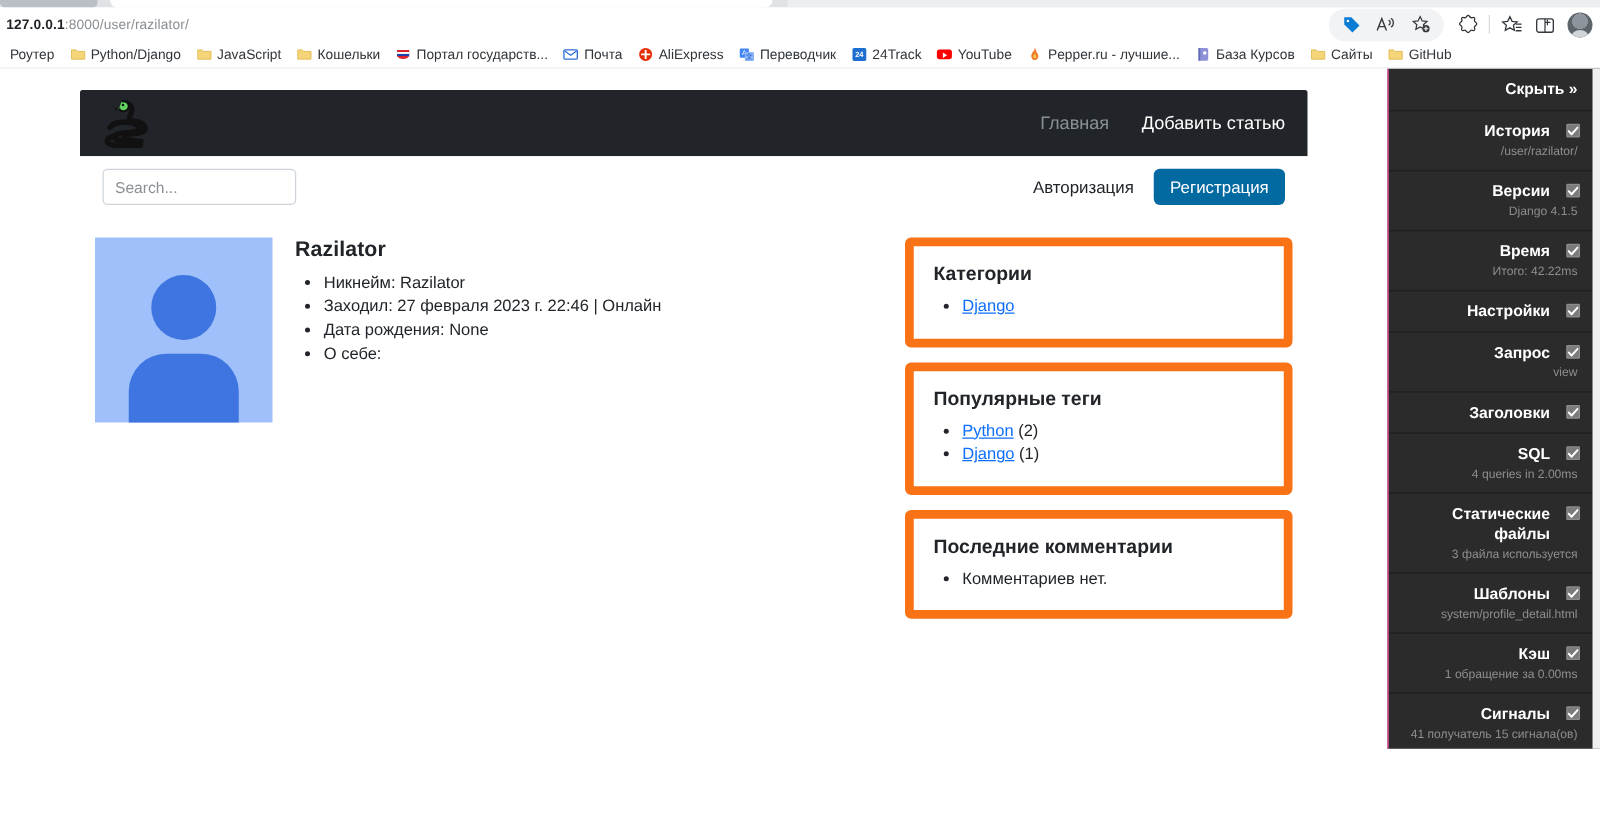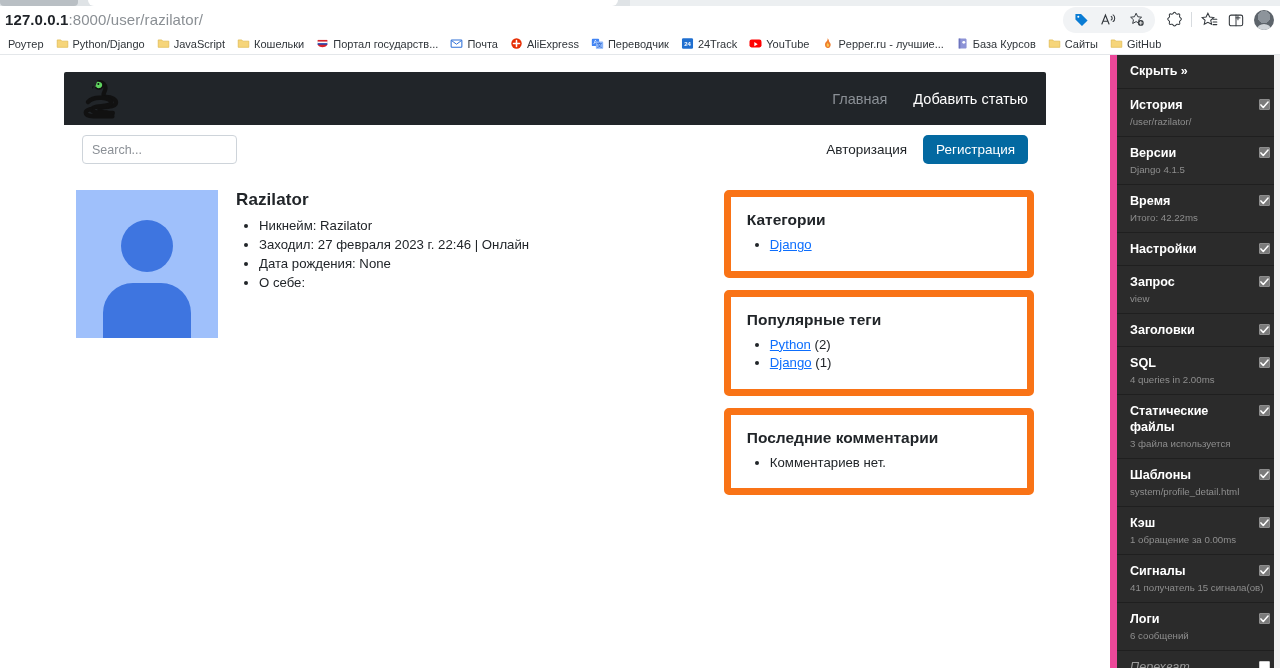--- a/index.html
+++ b/index.html
@@ -32,21 +32,21 @@
   }
 
   .urlbar-row {
     height: 27px;
     display: flex; align-items: center;
     background: #ffffff;
     position: relative;
   }
   .url-text {
     margin-left: 5px;
-    font-size: 15px;
+    font-size: 11px;
     color: #8a8f94;
     white-space: nowrap;
     letter-spacing: .1px;
   }
   .url-text .host { color: #1f2328; font-weight: bold; }
 
   .chrome-actions {
     position: absolute; right: 6px; top: 0;
     height: 27px; display: flex; align-items: center; gap: 1px;
   }
@@ -185,25 +185,26 @@
     font-size: 15.5px; font-weight: bold;
     color: #212529; margin-bottom: 7px;
   }
   .card ul { list-style: disc; padding-left: 23px; }
   .card li { font-size: 13.2px; color: #212529; line-height: 18.5px; }
   .card li a { color: #0d6efd; text-decoration: underline; }
 
   
   .ddt {
     position: absolute; right: 0; top: 0;
-    width: 170px; height: 613px;
+    width: 170px; height: 544px;
     background: #2b2b2b;
     color: #ffffff;
-    border-left: 7px solid #ec4899;
+    border-left: 1px solid #ec4899;
     overflow: hidden;
+    text-align: right;
   }
   .ddt-scroll {
     position: absolute; right: 0; top: 0;
     width: 6px; height: 613px;
     background: #f0f0f0;
   }
   .ddt-inner { width: 164px; }
   .ddt-hide {
     padding: 9px 13px 10px;
     font-size: 12.5px; font-weight: bold; color: #ffffff;

